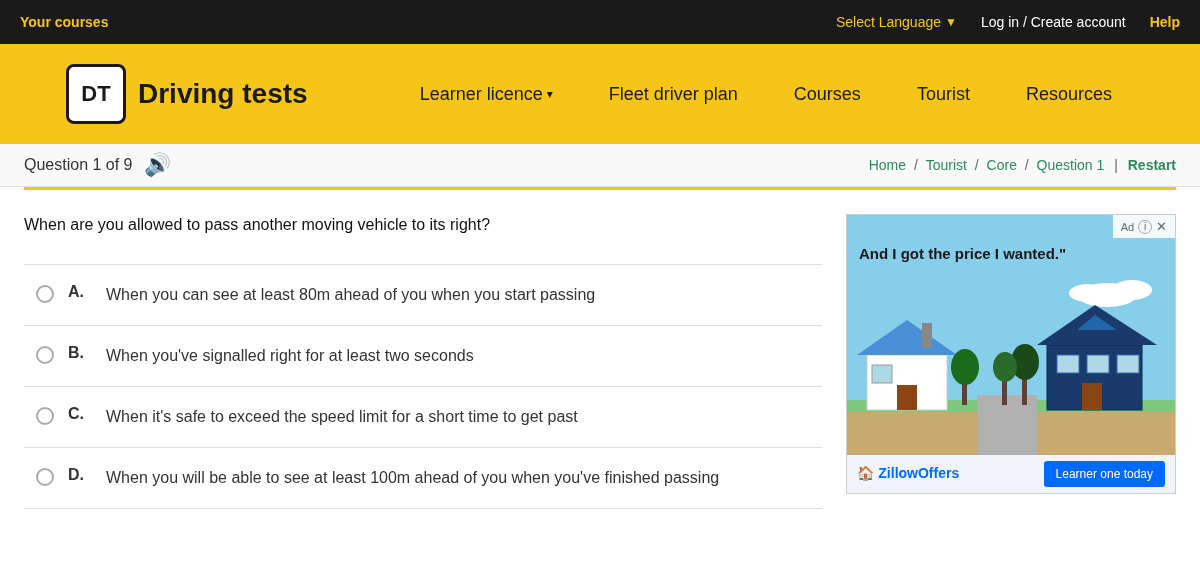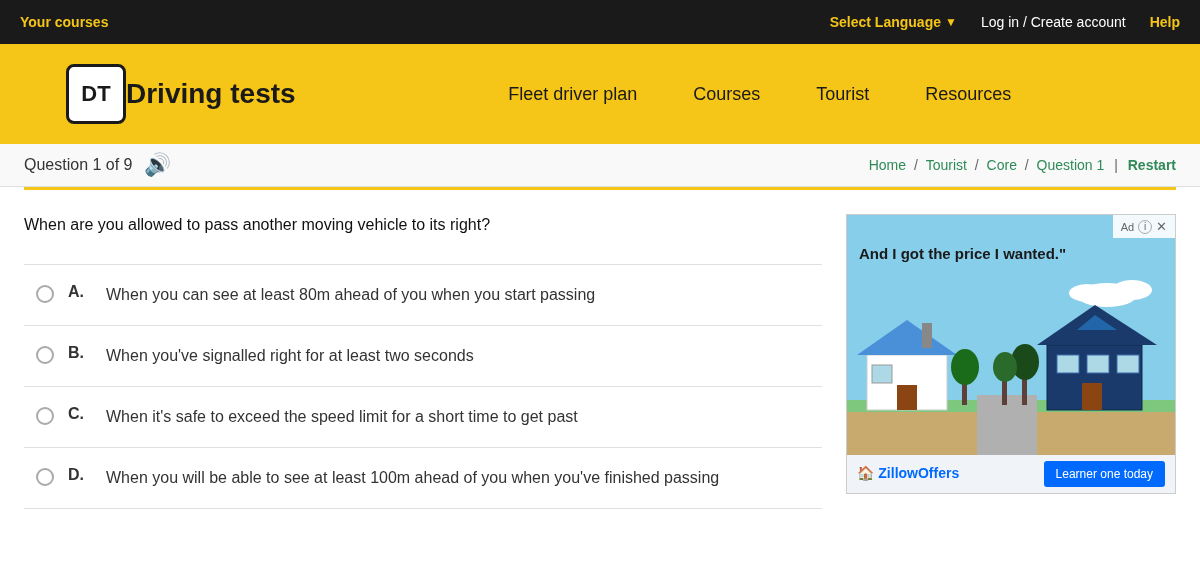--- a/index.html
+++ b/index.html
@@ -11,36 +11,37 @@
       color: #fff;
       display: flex;
       align-items: center;
       justify-content: space-between;
       padding: 0 20px;
       height: 44px;
       font-size: 14px;
     }
     .top-bar-left { color: #f5c518; font-weight: bold; cursor: pointer; }
     .top-bar-right { display: flex; align-items: center; gap: 24px; }
-    .top-bar-lang { color: #f5c518; display: flex; align-items: center; gap: 4px; cursor: pointer; font-weight: bold; }
+    .top-bar-lang { color: #f5c518; display: flex; align-items: center; gap: 4px; cursor: pointer; }
     .top-bar-lang .arrow { color: #f5c518; font-size: 12px; }
     .top-bar-login { color: #fff; cursor: pointer; }
     .top-bar-help { color: #f5c518; font-weight: bold; cursor: pointer; }
 
     
     .main-nav {
       background: #f5c518;
       display: flex;
       align-items: center;
       padding: 0 20px;
       height: 100px;
     }
     .logo-area {
       display: flex;
       align-items: center;
+      gap: 12px;
       margin-right: 44px;
       cursor: pointer;
       padding-left: 46px;
     }
     .logo-box {
       width: 60px;
       height: 60px;
       background: #fff;
       border: 3px solid #1a1a1a;
       border-radius: 8px;
@@ -261,20 +262,24 @@
 </div>
 
 <div class="main-nav">
   <div class="logo-area">
     <div class="logo-box">
       <span>DT</span>
     </div>
     <div class="logo-text">Driving tests</div>
   </div>
   <div class="nav-links">
+    <a class="nav-link">
+      <span>Learner licence</span>
+      <span class="dropdown-arrow">▾</span>
+    </a>
     <a class="nav-link">
       <span>Fleet driver plan</span>
     </a>
     <a class="nav-link">
       <span>Courses</span>
     </a>
     <a class="nav-link">
       <span>Tourist</span>
     </a>
     <a class="nav-link">

